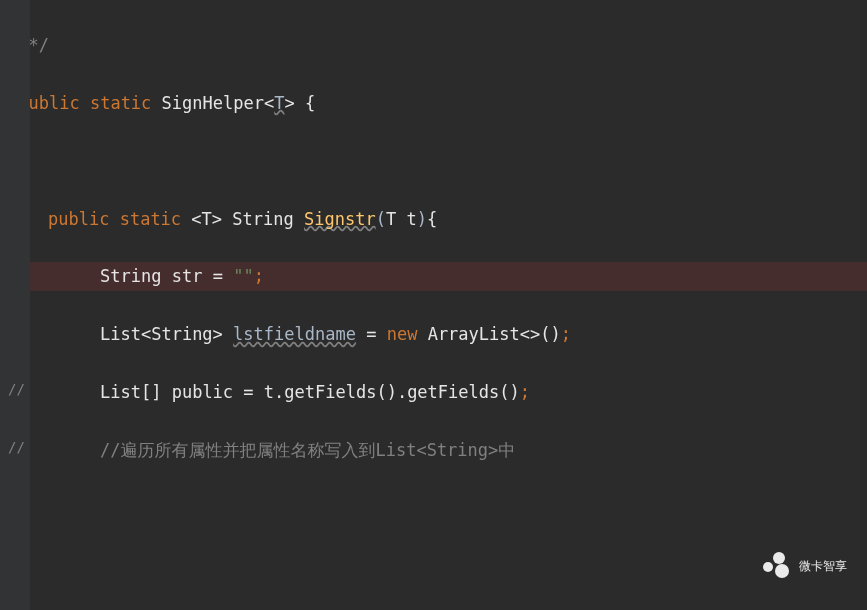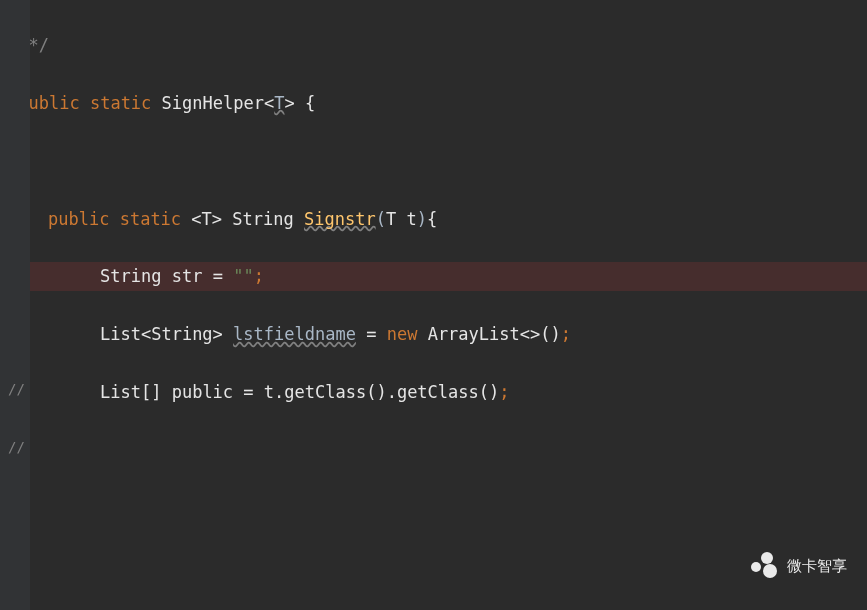--- a/index.html
+++ b/index.html
@@ -41,21 +41,21 @@
     .paren { color: #a9b7c6; }
     .watermark {
       position: absolute;
       right: 20px;
       bottom: 30px;
       display: flex;
       align-items: center;
       gap: 8px;
       color: #ffffff;
       font-family: sans-serif;
-      font-size: 15px;
+      font-size: 12px;
       opacity: 0.9;
     }
     .watermark-icon {
       width: 28px;
       height: 28px;
       position: relative;
     }
     .watermark-icon .dot {
       position: absolute;
       border-radius: 50%;
@@ -79,21 +79,22 @@
   <span class="gutter-mark" style="top:436px">//</span>
 </div>
 
 <div class="code-area">
 <span class="line"><span class="comment">  <span>*/</span></span></span>
 <span class="line"> <span class="kw">public</span> <span class="kw">static</span> <span class="default">SignHelper</span><span class="default">&lt;</span><span class="ident-underline">T</span><span class="default">&gt;</span> <span class="default">{</span></span>
 <span class="line"></span>
 <span class="line"><span class="indent i1"></span><span class="kw">public</span> <span class="kw">static</span> <span class="default">&lt;</span><span class="default">T</span><span class="default">&gt;</span> <span class="default">String</span> <span class="method-decl">Signstr</span><span class="paren">(</span><span class="default">T</span> <span class="default">t</span><span class="paren">)</span><span class="default">{</span></span>
 <span class="line highlighted"><span class="indent i2"></span><span class="default">String</span> <span class="default">str</span> <span class="default">=</span> <span class="str">""</span><span class="kw">;</span></span>
 <span class="line"><span class="indent i2"></span><span class="default">List</span><span class="default">&lt;String&gt;</span> <span class="ident-underline">lstfieldname</span> <span class="default">=</span> <span class="kw">new</span> <span class="default">ArrayList&lt;&gt;()</span><span class="kw">;</span></span>
-<span class="line"><span class="indent i2"></span><span class="default">List[]</span> <span class="default">public</span> <span class="default">=</span> <span class="default">t.getClass().getClass()</span><span class="kw">;</span></span>
+<span class="line"><span class="indent i2"></span><span class="default">List[]</span> <span class="default">public</span> <span class="default">=</span> <span class="default">t.getFields().getFields()</span><span class="kw">;</span></span>
+<span class="line"><span class="indent i2"></span><span class="comment">//遍历所有属性并把属性名称写入到List&lt;String&gt;中</span></span>
 <span class="line"><span class="indent i2"></span>     </span>
 
 
 
 
 
 
 
 
 

